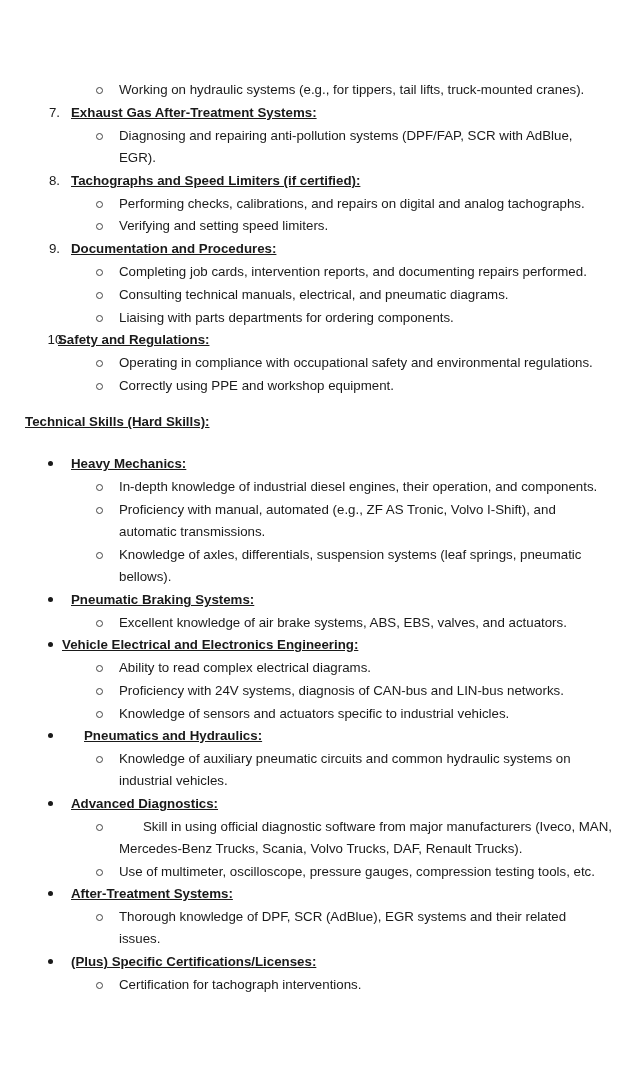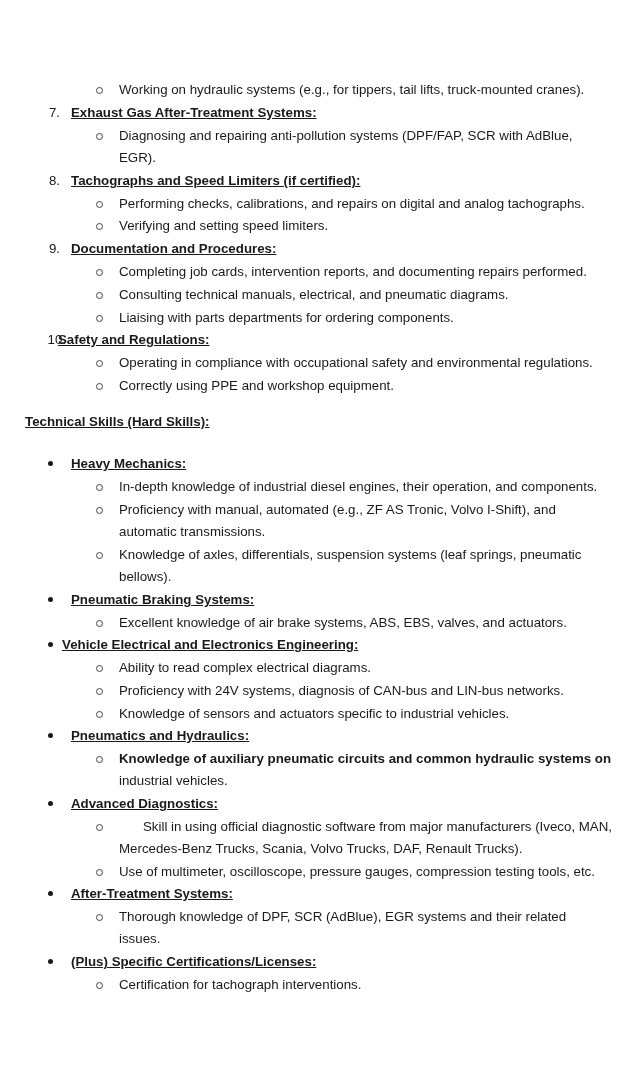--- a/index.html
+++ b/index.html
@@ -76,23 +76,23 @@
   <span class="dot-bullet" style="left:48px;top:642px;"></span>
   <div class="line bold" style="left:62px;top:636px;">Vehicle Electrical and Electronics Engineering:</div>
   <span class="sub-bullet" style="left:96px;top:665px;"></span>
   <div class="line" style="left:119px;top:659px;">Ability to read complex electrical diagrams.</div>
   <span class="sub-bullet" style="left:96px;top:688px;"></span>
   <div class="line" style="left:119px;top:682px;">Proficiency with 24V systems, diagnosis of CAN-bus and LIN-bus networks.</div>
   <span class="sub-bullet" style="left:96px;top:711px;"></span>
   <div class="line" style="left:119px;top:705px;">Knowledge of sensors and actuators specific to industrial vehicles.</div>
 
   <span class="dot-bullet" style="left:48px;top:733px;"></span>
-  <div class="line bold" style="left:71px;top:727px;">Pneumatics and Hydraulics:</div>
+  <div class="line bold" style="left:84px;top:727px;">Pneumatics and Hydraulics:</div>
   <span class="sub-bullet" style="left:96px;top:756px;"></span>
-  <div class="line" style="left:119px;top:750px;font-weight:bold;">Knowledge of auxiliary pneumatic circuits and common hydraulic systems on</div>
+  <div class="line" style="left:119px;top:750px;">Knowledge of auxiliary pneumatic circuits and common hydraulic systems on</div>
   <div class="line" style="left:119px;top:772px;">industrial vehicles.</div>
 
   <span class="dot-bullet" style="left:48px;top:801px;"></span>
   <div class="line bold" style="left:71px;top:795px;">Advanced Diagnostics:</div>
   <span class="sub-bullet" style="left:96px;top:824px;"></span>
   <div class="line" style="left:119px;top:818px;margin-left:24px;">Skill in using official diagnostic software from major manufacturers (Iveco, MAN,</div>
   <div class="line" style="left:119px;top:840px;">Mercedes-Benz Trucks, Scania, Volvo Trucks, DAF, Renault Trucks).</div>
   <span class="sub-bullet" style="left:96px;top:869px;"></span>
   <div class="line" style="left:119px;top:863px;">Use of multimeter, oscilloscope, pressure gauges, compression testing tools, etc.</div>
 

